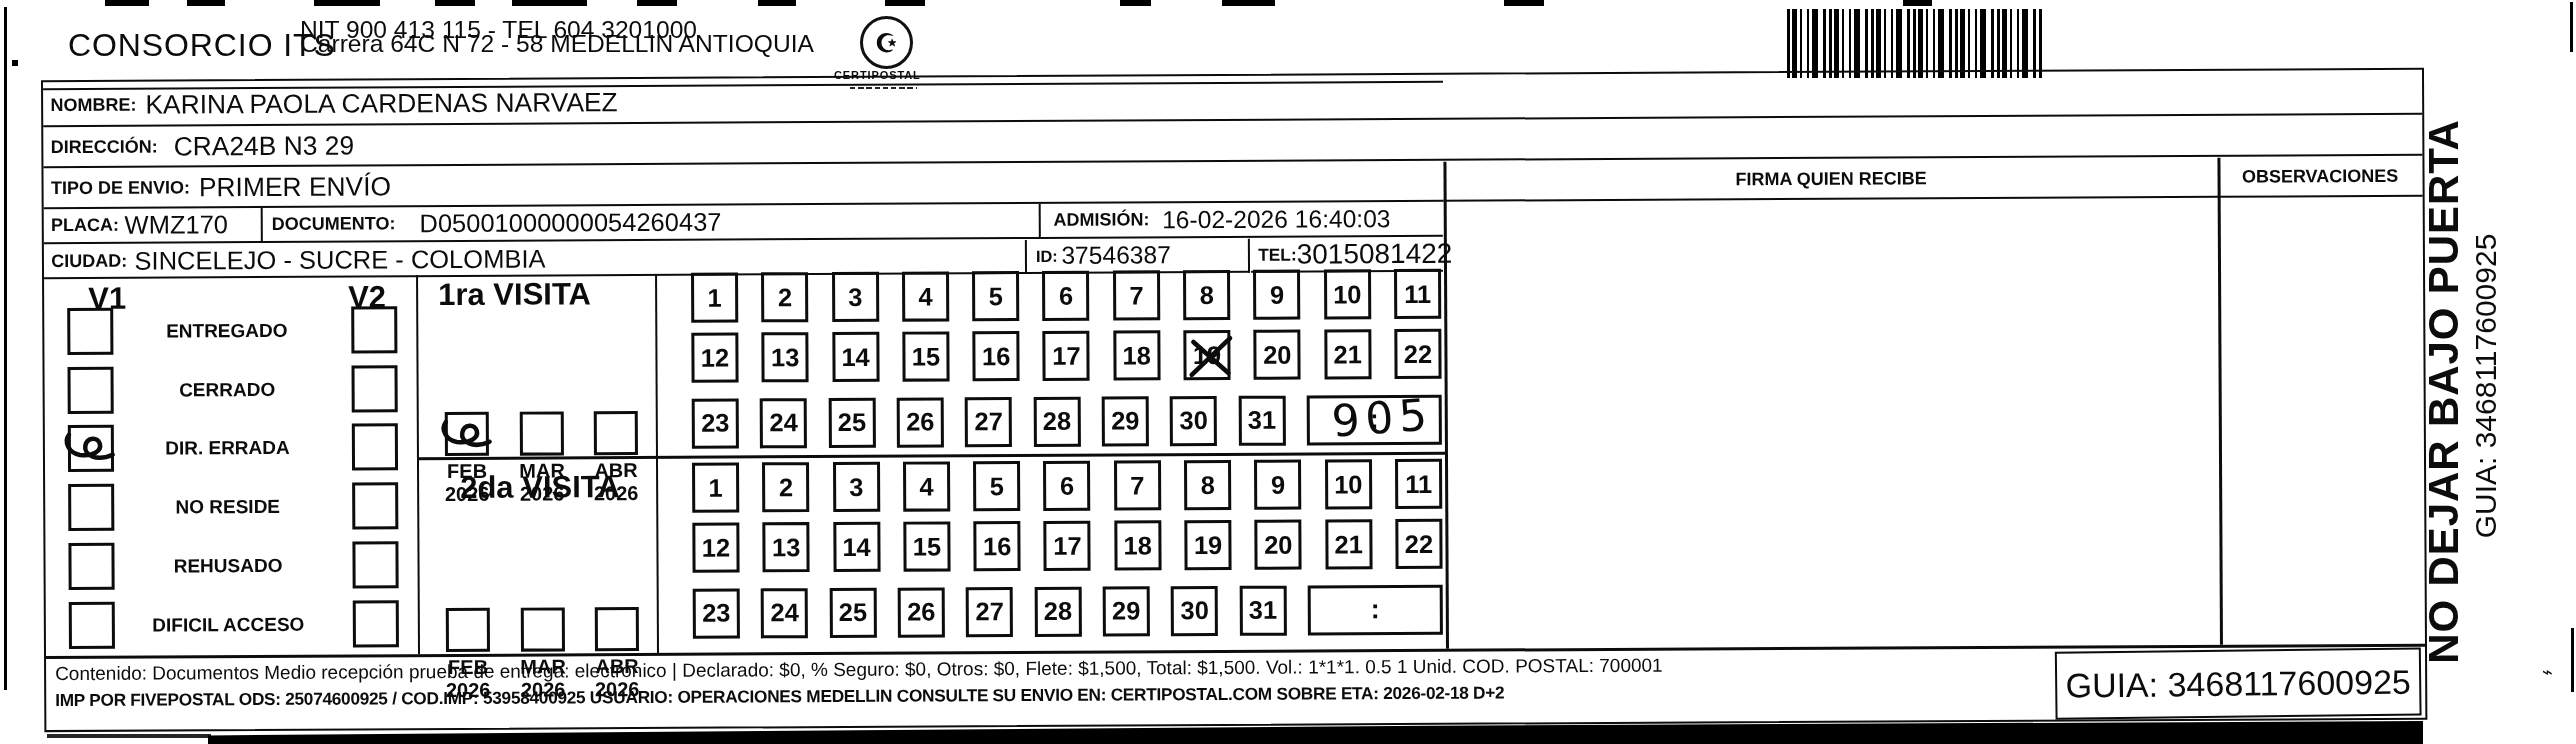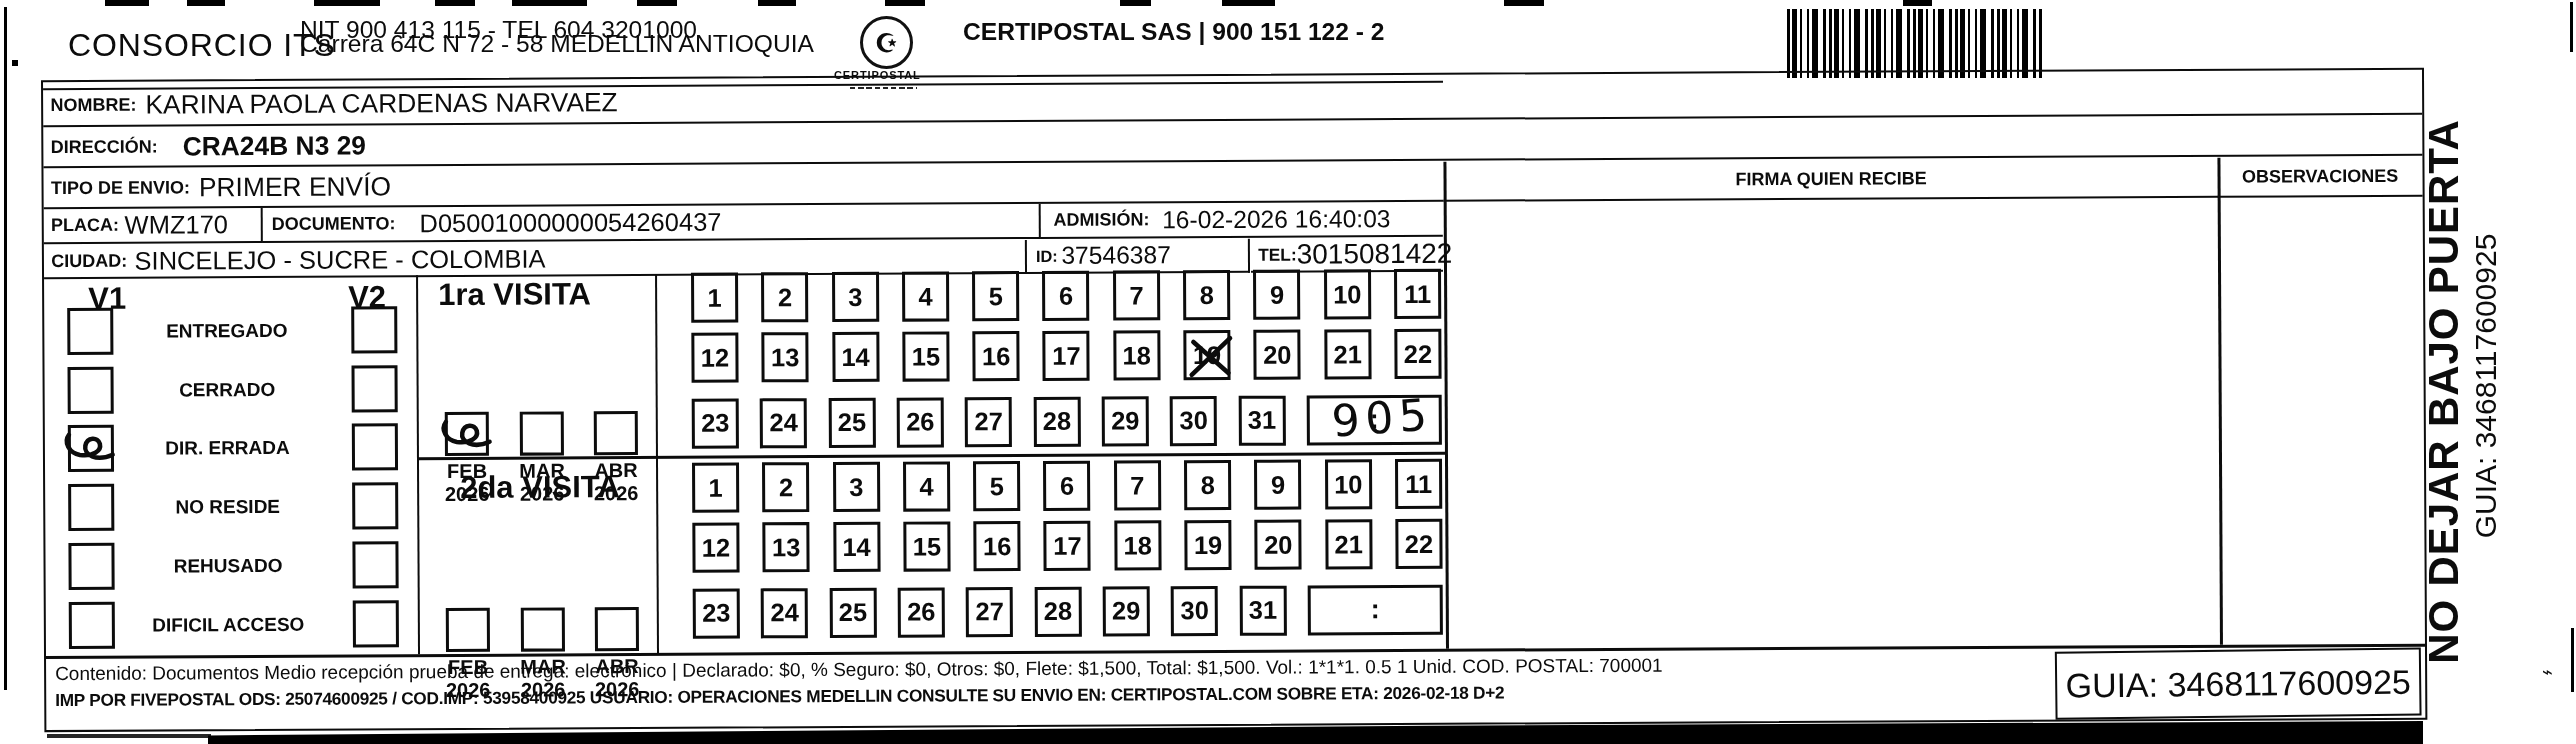--- a/index.html
+++ b/index.html
@@ -92,34 +92,33 @@
   <div class="abs company-name" style="left:68px;top:27px;">CONSORCIO ITS</div>
   <div class="abs nit-line" style="left:300px;top:16.4px;">NIT 900 413 115 - TEL 604 3201000</div>
   <div class="abs nit-line" style="left:300px;top:30px;">Carrera 64C N 72 - 58 MEDELLIN ANTIOQUIA</div>
 
   <div class="abs" style="left:860px;top:16.4px;text-align:center;">
     <div class="logo-circle">☪</div>
   </div>
   <div class="abs logo-caption" style="left:834px;top:69px;width:100px;text-align:left;">CERTIPOSTAL</div>
   <div class="abs logo-tag" style="left:850px;top:84px;"></div>
 
-  <div class="abs cp-line1" style="left:963px;top:18px;">CERTIPOSTAL SAS | 900 151 122 - 2</div>
 
   <div class="abs barcode" style="left:1787px;top:9px;width:256px;height:69px;"></div>
 
   <div class="form">
     <div class="hline" style="left:0;top:5.5px;width:1400px;"></div>
 
     <div class="frow" style="top:3.6px;height:39px;width:2379px;border-bottom:2.7px solid #0c0c0c;">
       <span class="flabel" style="margin-left:7.3px;">NOMBRE:</span>
       <span class="fvalue" style="margin-left:9px;">KARINA PAOLA CARDENAS NARVAEZ</span>
     </div>
     <div class="frow" style="top:46px;height:38px;width:2379px;border-bottom:2.7px solid #0c0c0c;">
       <span class="flabel" style="margin-left:7.3px;">DIRECCIÓN:</span>
-      <span class="fvalue" style="margin-left:25px;font-weight:bold;">CRA24B N3 29</span>
+      <span class="fvalue" style="margin-left:16px;">CRA24B N3 29</span>
     </div>
     <div class="frow" style="top:87px;height:38px;width:1400px;border-bottom:2.7px solid #0c0c0c;">
       <span class="flabel" style="margin-left:7.3px;">TIPO DE ENVIO:</span>
       <span class="fvalue" style="margin-left:9px;">PRIMER ENVÍO</span>
     </div>
 
     <div class="abs colhead" style="left:1400px;top:87px;width:775px;height:38px;border-bottom:2.7px solid #0c0c0c;">FIRMA QUIEN RECIBE</div>
     <div class="abs colhead" style="left:2174px;top:87px;width:205px;height:38px;border-bottom:2.7px solid #0c0c0c;">OBSERVACIONES</div>
     <div class="vline" style="left:1400px;top:87px;height:487px;"></div>
     <div class="vline" style="left:2174px;top:87px;height:487px;"></div>

